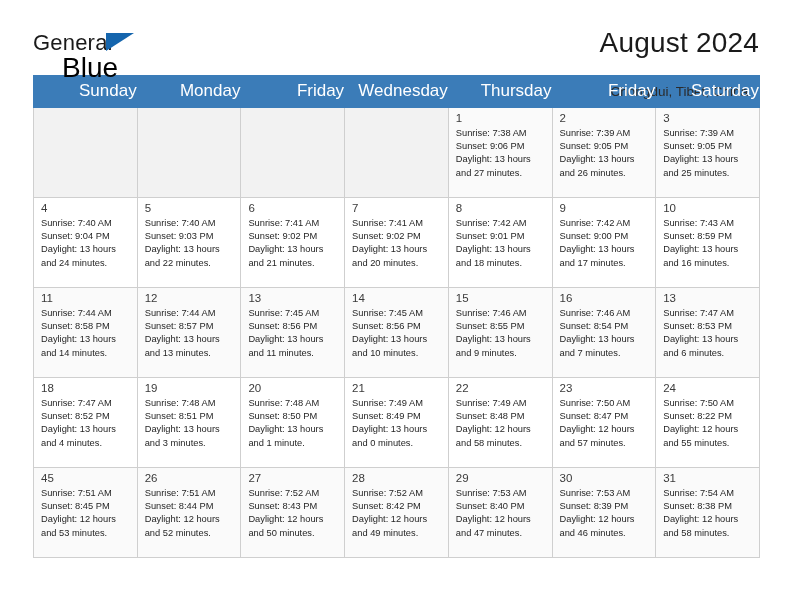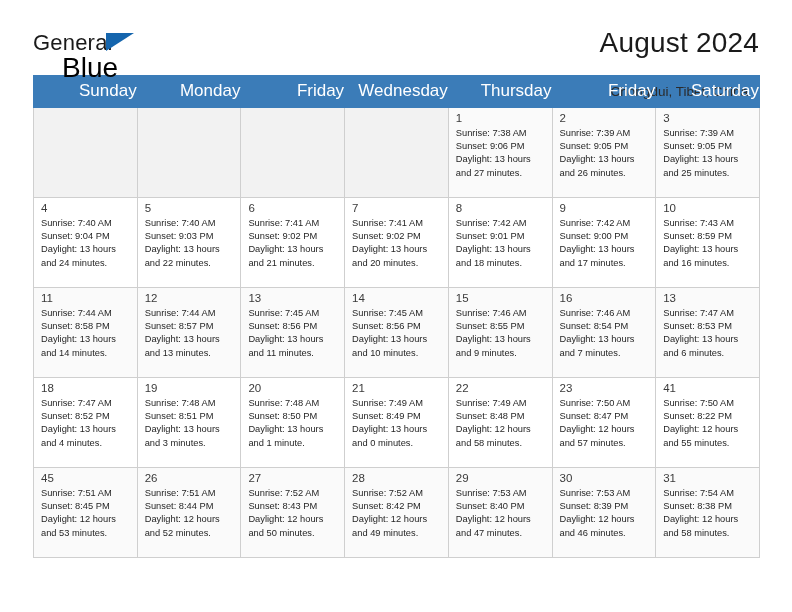--- a/index.html
+++ b/index.html
@@ -435,21 +435,21 @@
               <div class="info">
                 <div>Sunrise: 7:50 AM</div>
                 <div>Sunset: 8:47 PM</div>
                 <div>Daylight: 12 hours</div>
                 <div>and 57 minutes.</div>
               </div>
             </div>
           </td>
           <td>
             <div class="cell">
-              <div class="daynum">41</div>
+              <div class="daynum">24</div>
               <div class="info">
                 <div>Sunrise: 7:50 AM</div>
                 <div>Sunset: 8:22 PM</div>
                 <div>Daylight: 12 hours</div>
                 <div>and 55 minutes.</div>
               </div>
             </div>
           </td>
         </tr>
         <tr class="alt">

